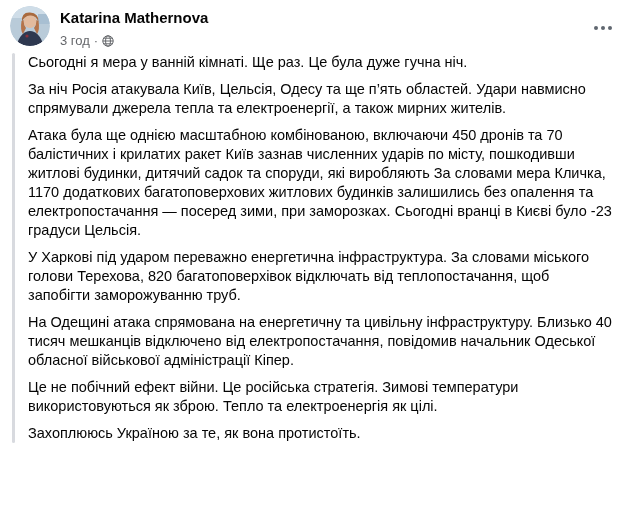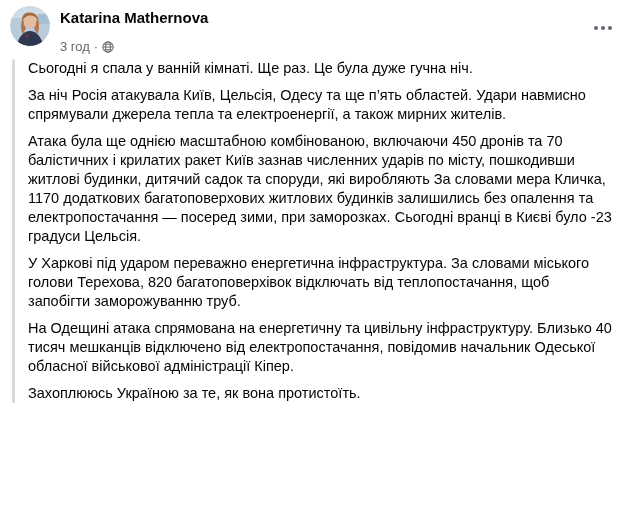--- a/index.html
+++ b/index.html
@@ -34,21 +34,21 @@
     font-size: 15px;
     font-weight: bold;
     color: #050505;
     line-height: 19px;
     cursor: pointer;
   }
   .post-meta {
     display: flex;
     align-items: center;
     gap: 4px;
-    margin-top: 12px;
+    margin-top: 6px;
     font-size: 13px;
     color: #65676b;
     line-height: 16px;
   }
   .meta-sep { color: #65676b; }
   .globe { display: inline-flex; align-items: center; }
   .more-btn {
     display: flex;
     align-items: center;
     justify-content: center;
@@ -132,22 +132,23 @@
       <span class="dot"></span>
       <span class="dot"></span>
       <span class="dot"></span>
     </div>
 
   </div>
 
   <div class="post-body">
     <div class="quote-bar"></div>
     <div class="paragraphs">
-        <p>Сьогодні я спала у ванній кімнаті. Ще раз. Це була дуже гучна ніч.</p>
+        <p>Сьогодні я мера у ванній кімнаті. Ще раз. Це була дуже гучна ніч.</p>
         <p>За ніч Росія атакувала Київ, Цельсія, Одесу та ще п’ять областей. Удари навмисно спрямували джерела тепла та електроенергії, а також мирних жителів.</p>
         <p>Атака була ще однією масштабною комбінованою, включаючи 450 дронів та 70 балістичних і крилатих ракет Київ зазнав численних ударів по місту, пошкодивши житлові будинки, дитячий садок та споруди, які виробляють За словами мера Кличка, 1170 додаткових багатоповерхових житлових будинків залишились без опалення та електропостачання — посеред зими, при заморозках. Сьогодні вранці в Києві було -23 градуси Цельсія.</p>
         <p>У Харкові під ударом переважно енергетична інфраструктура. За словами міського голови Терехова, 820 багатоповерхівок відключать від теплопостачання, щоб запобігти заморожуванню труб.</p>
         <p>На Одещині атака спрямована на енергетичну та цивільну інфраструктуру. Близько 40 тисяч мешканців відключено від електропостачання, повідомив начальник Одеської обласної військової адміністрації Кіпер.</p>
+        <p>Це не побічний ефект війни. Це російська стратегія. Зимові температури використовуються як зброю. Тепло та електроенергія як цілі.</p>
         <p>Захоплююсь Україною за те, як вона протистоїть.</p>
       </div>
   </div>
 
 </div>
 
 </body></html>

